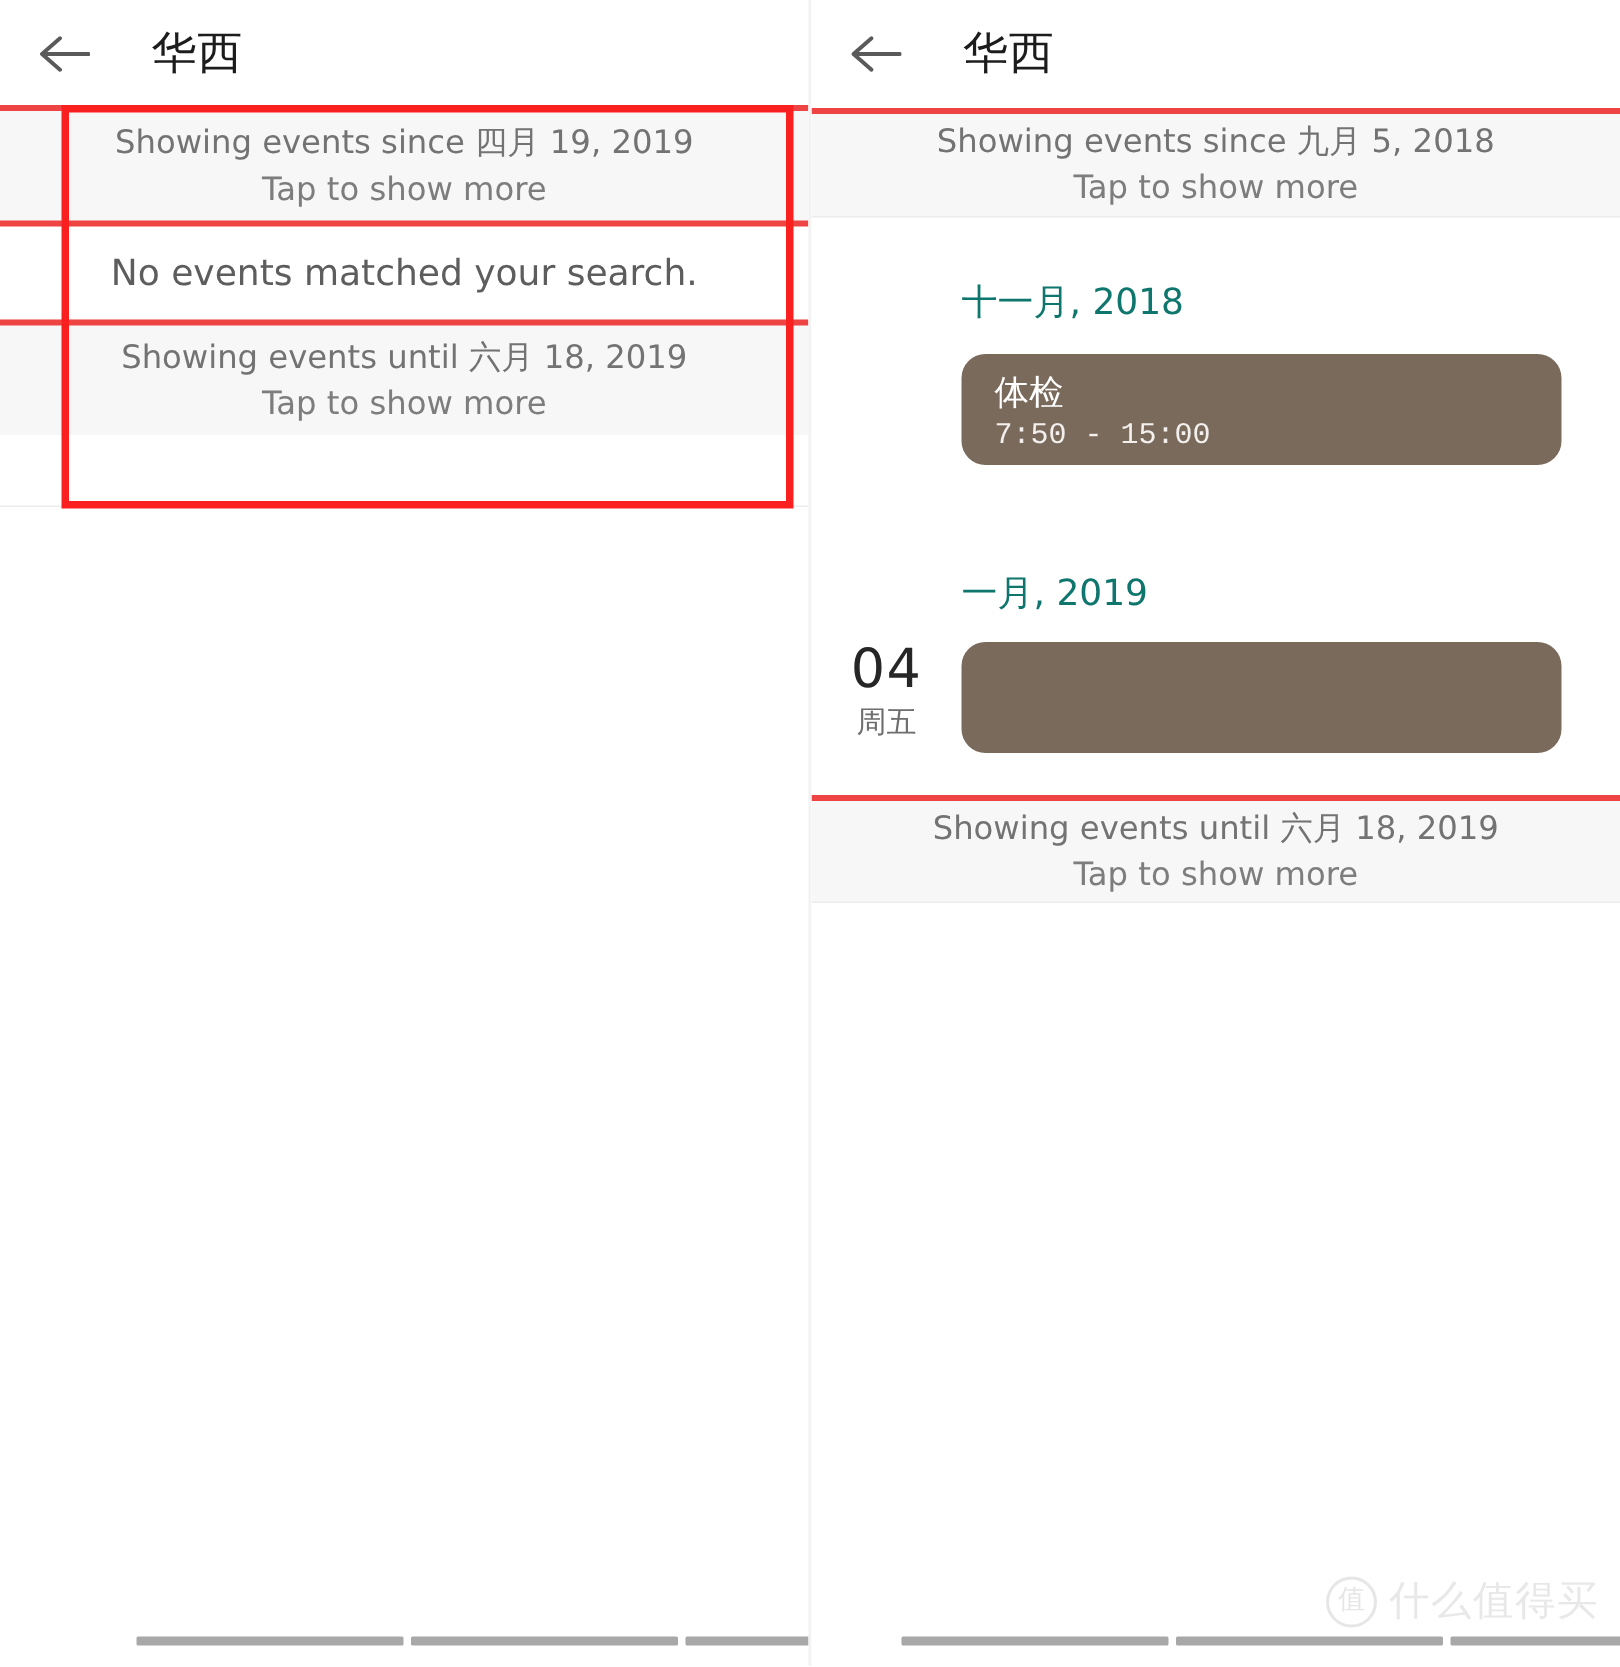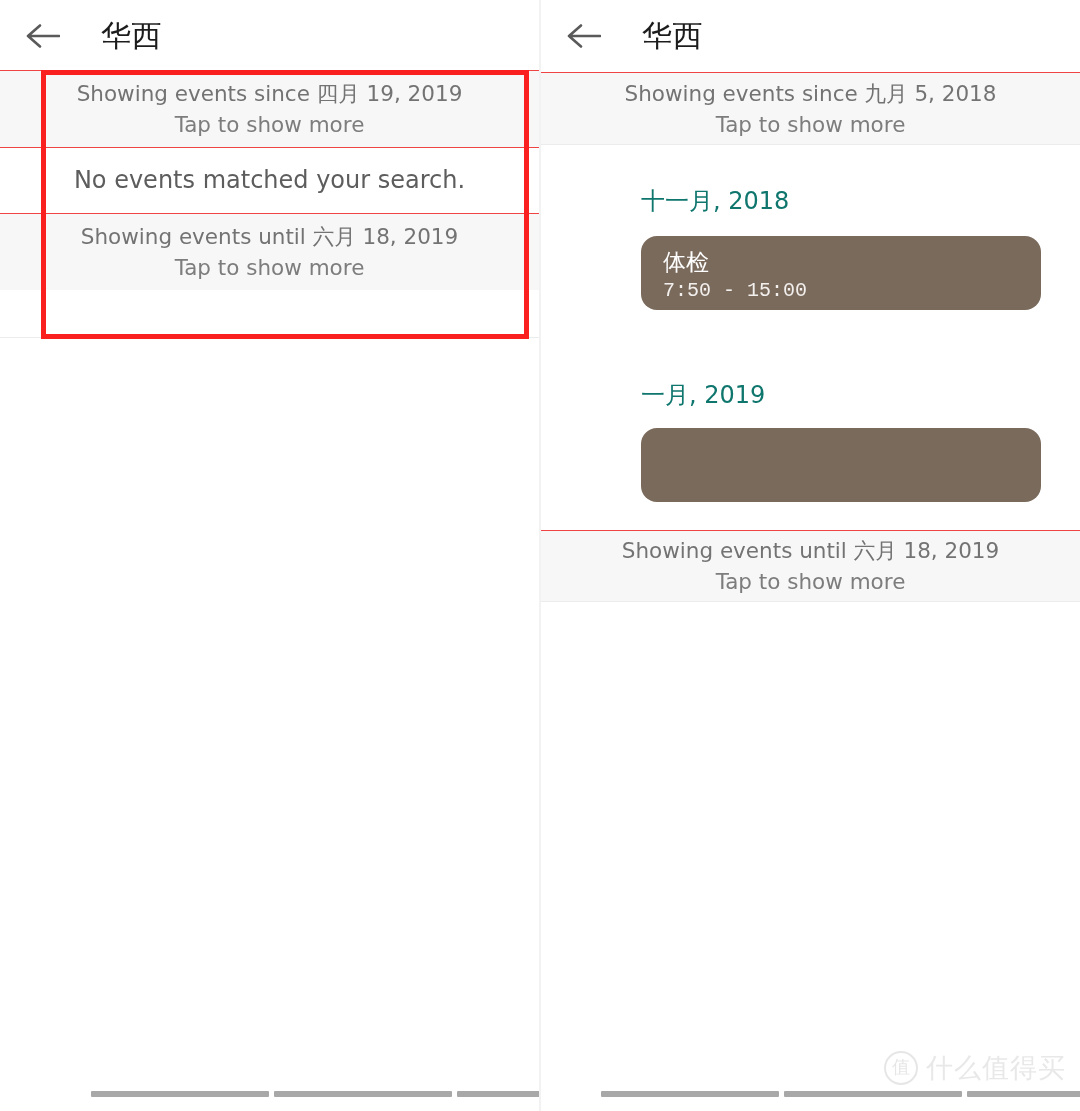--- a/index.html
+++ b/index.html
@@ -68,21 +68,21 @@
     letter-spacing: 0.5px;
     font-family: "DejaVu Sans", "Liberation Sans", sans-serif;
   }
 
   
   .band {
     position: absolute;
     left: 0;
     right: 0;
     background: #f7f7f7;
-    border-top: 1px solid #ef4444;
+    border-top: 4px solid #ef4444;
     border-bottom: 1px solid #ececec;
     display: flex;
     flex-direction: column;
     align-items: center;
     justify-content: center;
     cursor: pointer;
     box-sizing: border-box;
   }
   .band-white {
     background: #ffffff;
@@ -273,20 +273,24 @@
     <div class="agenda-row" style="top:236px; height:74px;">
       <div class="event-chip" style="left:100px; top:0; width:400px; height:74px; background:#7a6a5c;">
         <div class="event-title">体检</div>
         <div class="event-time">7:50 - 15:00</div>
       </div>
     </div>
 
     <div class="month-header" style="left:100px; top:382px;">一月, 2019</div>
 
     <div class="agenda-row" style="top:428px; height:74px;">
+      <div class="day-col" style="top:0;">
+        <div class="day-num">04</div>
+        <div class="day-week">周五</div>
+      </div>
       <div class="event-chip" style="left:100px; top:0; width:400px; height:74px; background:#7a6a5c;">
       </div>
     </div>
 
     <div class="band" style="top:530px; height:72px;">
       <div class="band-line">Showing events until 六月 18, 2019</div>
       <div class="band-line sub">Tap to show more</div>
     </div>
 
     <div class="navbar">

